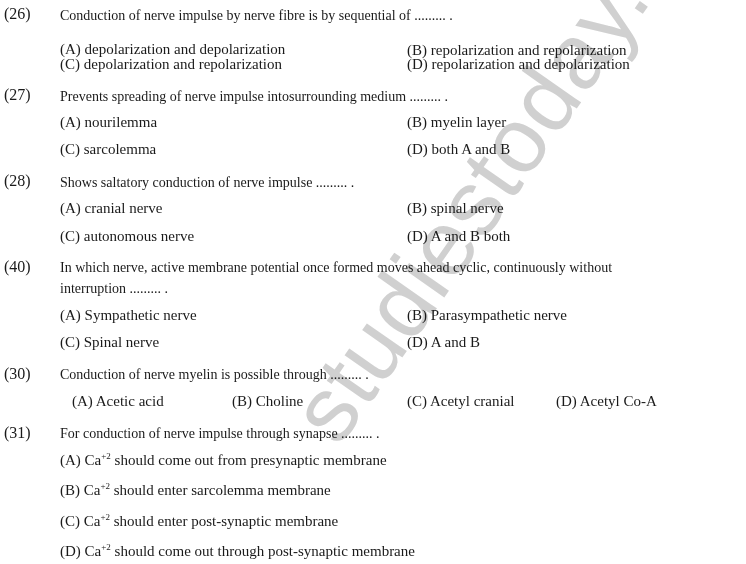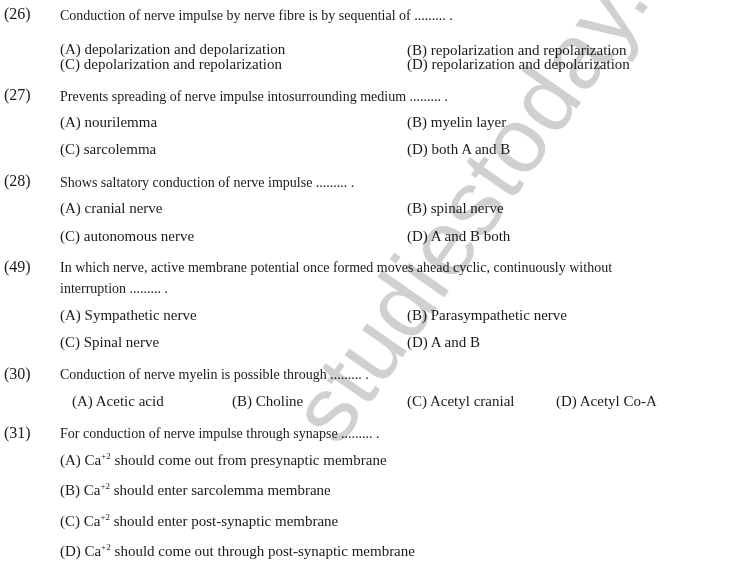--- a/index.html
+++ b/index.html
@@ -51,21 +51,21 @@
     <div>
       <span class="q-num" style="top:172px">(28)</span>
       <span class="q-text" style="top:172px">Shows saltatory conduction of nerve impulse ......... .</span>
       <div class="opt" style="left:60px; top:200px"><span>(A)</span> <span>cranial nerve</span></div>
       <div class="opt" style="left:407px; top:200px"><span>(B)</span> <span>spinal nerve</span></div>
       <div class="opt" style="left:60px; top:228px"><span>(C)</span> <span>autonomous nerve</span></div>
       <div class="opt" style="left:407px; top:228px"><span>(D)</span> <span>A and B both</span></div>
     </div>
 
     <div>
-      <span class="q-num" style="top:258px">(49)</span>
+      <span class="q-num" style="top:258px">(40)</span>
       <span class="q-text" style="top:257px">In which nerve, active membrane potential once formed moves ahead cyclic, continuously without</span>
       <span class="q-text" style="top:278px">interruption ......... .</span>
       <div class="opt" style="left:60px; top:307px"><span>(A)</span> <span>Sympathetic nerve</span></div>
       <div class="opt" style="left:407px; top:307px"><span>(B)</span> <span>Parasympathetic nerve</span></div>
       <div class="opt" style="left:60px; top:334px"><span>(C)</span> <span>Spinal nerve</span></div>
       <div class="opt" style="left:407px; top:334px"><span>(D)</span> <span>A and B</span></div>
     </div>
 
     <div>
       <span class="q-num" style="top:365px">(30)</span>

